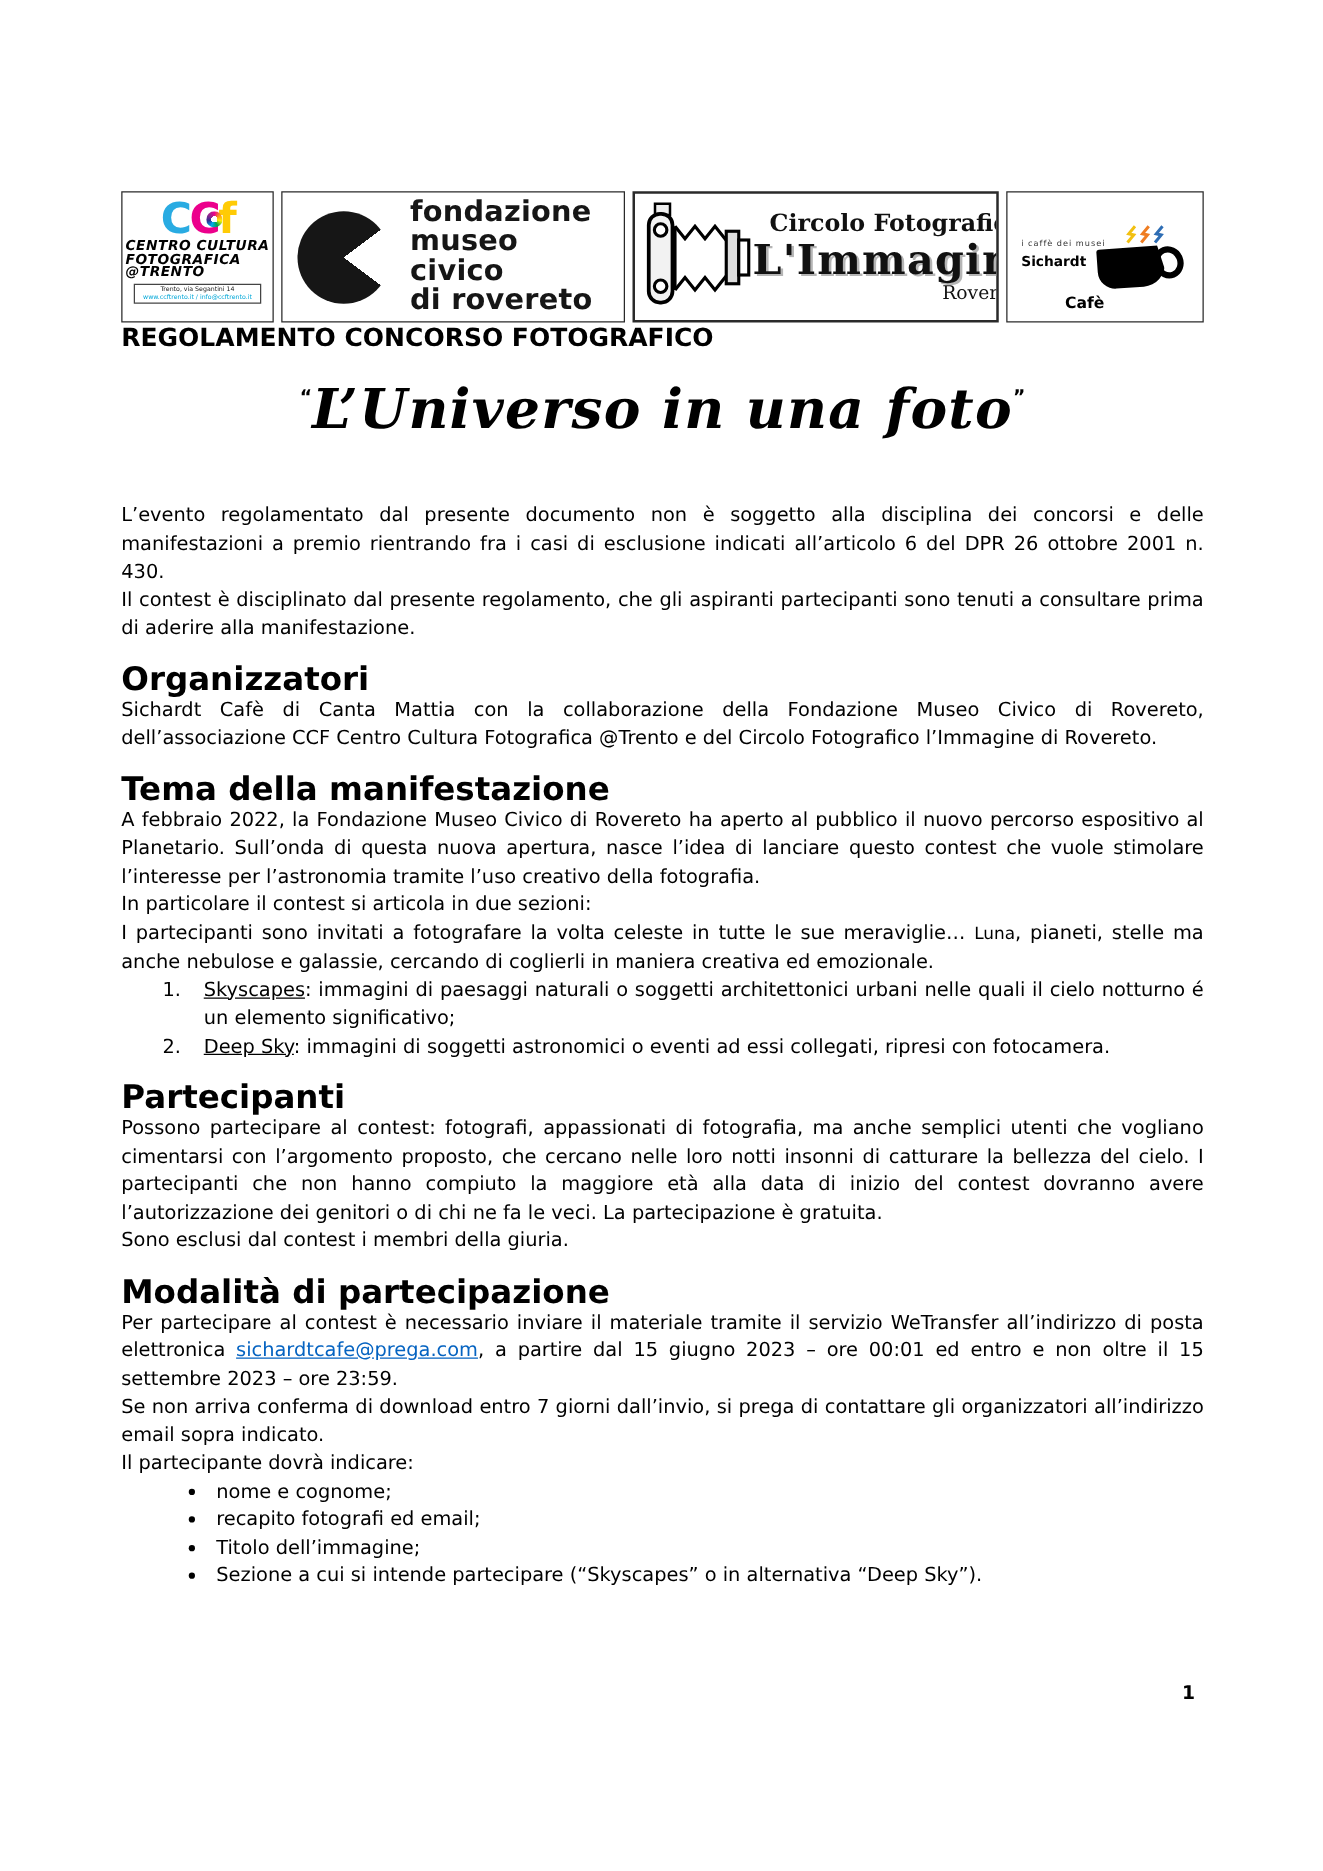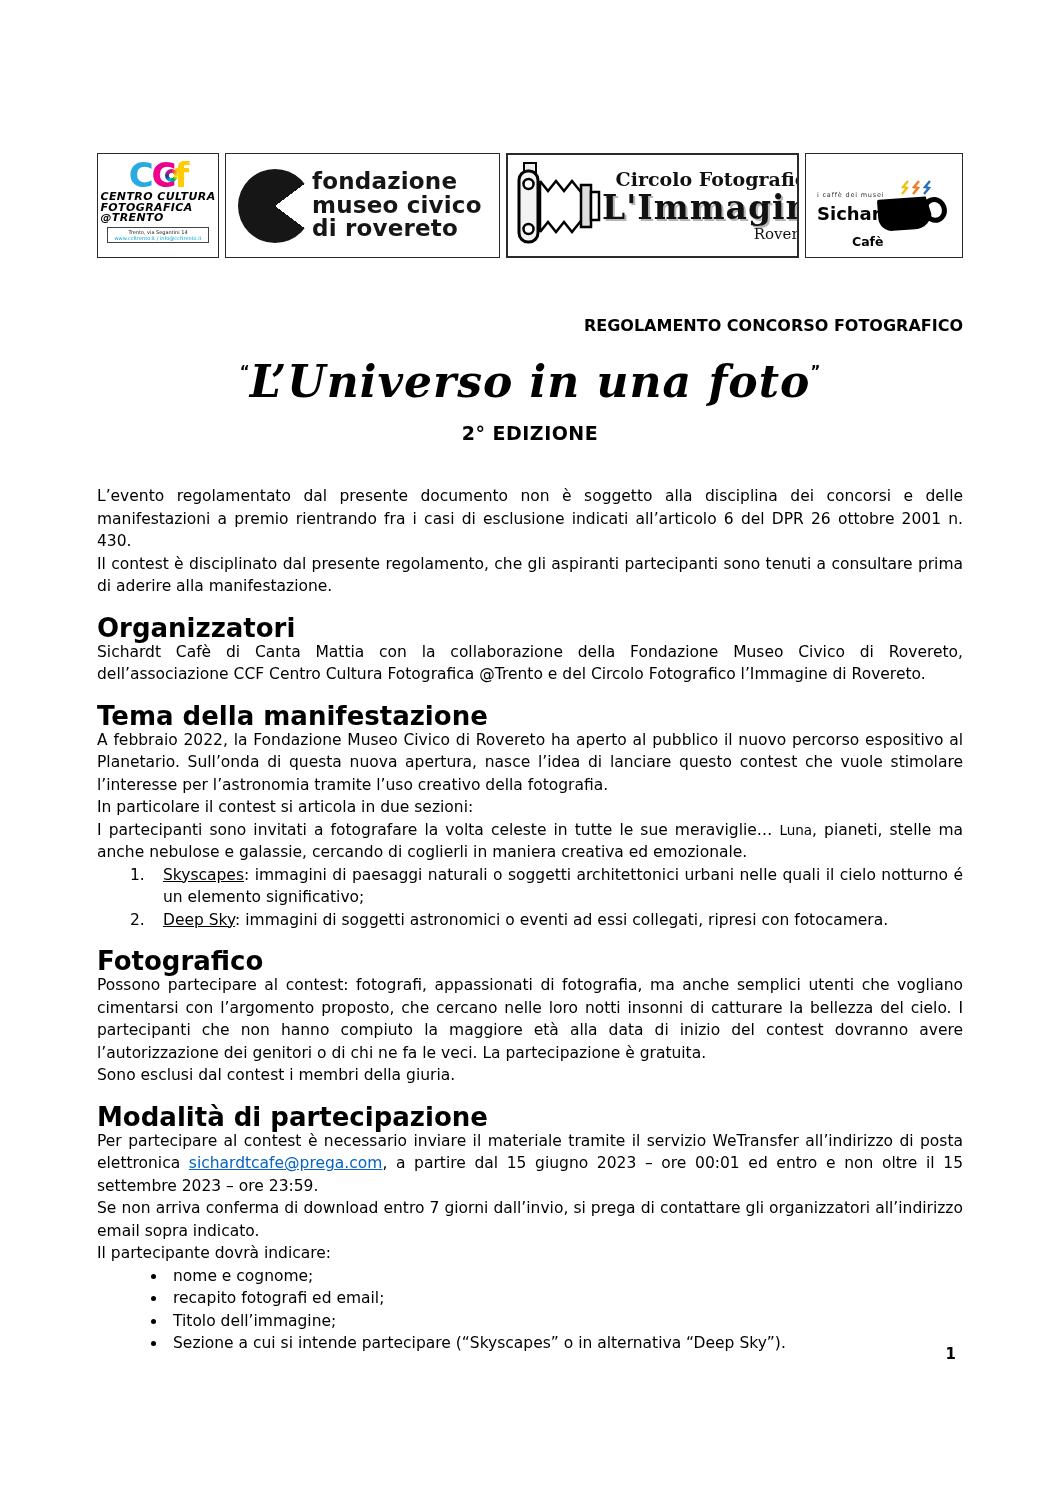--- a/index.html
+++ b/index.html
@@ -24,48 +24,48 @@
   .ccf-f  { color:#ffcb05; }
   .ccf-aperture { position:absolute; left:13px; top:10px; width:13px; height:13px; border-radius:50%;
     background: radial-gradient(circle, #fff 0 2.5px, transparent 2.5px),
       conic-gradient(#ec008c,#f7941d,#fff200,#00a651,#00aeef,#2e3192,#92278f,#ec008c); }
   .ccf-caption { font-size:11px; font-weight:600; line-height:10.5px; letter-spacing:0.4px; margin-top:1px;font-style:italic; }
   .ccf-tinybox { border:1px solid #444; margin-top:3px; padding:1px 3px; text-align:center; width:102px; }
   .ccf-tiny1 { font-size:5px; line-height:6px; color:#222; }
   .ccf-tiny2 { font-size:5px; line-height:6px; color:#00a7d8; }
 
   
-  .lg-fmc { width:275px; display:flex; align-items:center; padding:0 12px; }
+  .lg-fmc { width:275px; display:flex; align-items:center; gap:16px; padding:0 12px; }
   .fmc-c { width:74px; height:74px; flex:none; border-radius:50%;
     background: conic-gradient(from 0deg, #161616 0 53deg, transparent 53deg 127deg, #161616 127deg 360deg); }
   .fmc-text { font-size:23px; font-weight:700; line-height:23.5px; letter-spacing:0.2px; color:#161616; }
 
   
   .lg-cfi { width:293px; border-width:2px; display:flex; align-items:center; padding:6px 8px 6px 6px; }
   .cfi-cam { flex:none; }
   .cfi-text { flex:1; text-align:center; font-family:"DejaVu Serif", serif; color:#111; }
   .cfi-line1 { font-weight:bold; font-size:19px; line-height:22px; }
   .cfi-line2 { font-weight:bold; font-size:33px; line-height:36px; letter-spacing:1px; text-shadow:2px 2px 0 #b5b5b5; }
   .cfi-line3 { font-size:15px; line-height:17px; text-align:right; padding-right:10px; }
 
   
   .lg-sc { width:158px; }
   .sc-tagline { position:absolute; left:11px; top:37px; font-size:6.5px; letter-spacing:0.8px; color:#333; }
   .sc-steam { position:absolute; left:95px; top:27px; display:flex; gap:3px; }
-  .sc-name1 { position:absolute; left:11px; top:49px; font-size:18px; font-weight:bold; color:#000; }
+  .sc-name1 { position:absolute; left:11px; top:49px; font-size:11px; font-weight:bold; color:#000; }
   .sc-name2 { position:absolute; left:46px; top:80px; font-size:12.5px; font-weight:bold; color:#000; }
   .sc-cup { position:absolute; left:72px; top:44px; width:54px; height:32px; background:#000;
     border-radius:2px 2px 18px 14px; transform:rotate(-4deg); }
   .sc-cup::after { content:""; position:absolute; right:-15px; top:1px; width:14px; height:16px;
     border:5px solid #000; border-radius:50%; transform:rotate(-18deg); }
   .sc-cup::before { content:""; position:absolute; right:-6px; top:-3px; width:7px; height:38px;
     background:#fff; transform:rotate(-14deg); }
 
   
-  .kicker { text-align:right; font-weight:bold; font-size:16px; line-height:25px; margin-top:55px; }
+  .kicker { text-align:left; font-weight:bold; font-size:20px; line-height:25px; }
   .script-title { text-align:center; margin-top:9px; line-height:50px; white-space:nowrap; }
   .script-main { font-family:"DejaVu Serif", serif; font-style:italic; font-weight:bold; font-size:44px; letter-spacing:1px; }
   .q { font-size:15px; font-weight:bold; vertical-align:20px; }
   .edition { text-align:center; font-weight:bold; font-size:19px; line-height:25px; margin-top:4px; letter-spacing:0.5px; }
 
   
   .bodytxt { font-size:15.5px; line-height:22.5px; text-align:justify; }
   .intro { margin-top:39px; }
   h2.sect { font-size:26px; line-height:26px; font-weight:bold; margin-top:17px; text-align:left; }
   .luna { font-size:13.5px; }
@@ -143,21 +143,20 @@
           <path d="M25 14 L30 8 L26 7 L31 1" fill="none" stroke="#2e6db4" stroke-width="2.4"></path>
         </svg>
         <div class="sc-cup"></div>
         <div class="sc-name1">Sichardt</div>
         <div class="sc-name2">Cafè</div>
       </div>
     </div>
 
     <div class="kicker">REGOLAMENTO CONCORSO FOTOGRAFICO</div>
     <div class="script-title"><span class="q">“</span><span class="script-main">L’Universo in una foto</span><span class="q">”</span></div>
-    <div class="edition">2° EDIZIONE</div>
 
     <div class="bodytxt intro">
       <p>L’evento regolamentato dal presente documento non è soggetto alla disciplina dei concorsi e delle manifestazioni a premio rientrando fra i casi di esclusione indicati all’articolo 6 del DPR 26 ottobre 2001 n. 430.</p>
       <p>Il contest è disciplinato dal presente regolamento, che gli aspiranti partecipanti sono tenuti a consultare prima di aderire alla manifestazione.</p>
     </div>
 
     <h2 class="sect">Organizzatori</h2>
     <div class="bodytxt">
       <p>Sichardt Cafè di Canta Mattia con la collaborazione della Fondazione Museo Civico di Rovereto, dell’associazione CCF Centro Cultura Fotografica @Trento e del Circolo Fotografico l’Immagine di Rovereto.</p>
     </div>
@@ -172,21 +171,21 @@
           <span class="li-num">1.</span>
           <span class="li-body"><span class="uterm">Skyscapes</span><span>: immagini di paesaggi naturali o soggetti architettonici urbani nelle quali il cielo notturno é un elemento significativo;</span></span>
         </li>
         <li>
           <span class="li-num">2.</span>
           <span class="li-body"><span class="uterm">Deep Sky</span><span>: immagini di soggetti astronomici o eventi ad essi collegati, ripresi con fotocamera.</span></span>
         </li>
       </ol>
     </div>
 
-    <h2 class="sect">Fotografico</h2>
+    <h2 class="sect">Partecipanti</h2>
     <div class="bodytxt">
       <p>Possono partecipare al contest: fotografi, appassionati di fotografia, ma anche semplici utenti che vogliano cimentarsi con l’argomento proposto, che cercano nelle loro notti insonni di catturare la bellezza del cielo. I partecipanti che non hanno compiuto la maggiore età alla data di inizio del contest dovranno avere l’autorizzazione dei genitori o di chi ne fa le veci. La partecipazione è gratuita.</p>
       <p>Sono esclusi dal contest i membri della giuria.</p>
     </div>
 
     <h2 class="sect">Modalità di partecipazione</h2>
     <div class="bodytxt">
       <p><span>Per partecipare al contest è necessario inviare il materiale tramite il servizio WeTransfer all’indirizzo di posta elettronica </span><a href="#" class="maillink">sichardtcafe@prega.com</a><span>, a partire dal 15 giugno 2023 – ore 00:01 ed entro e non oltre il 15 settembre 2023 – ore 23:59.</span></p>
       <p>Se non arriva conferma di download entro 7 giorni dall’invio, si prega di contattare gli organizzatori all’indirizzo email sopra indicato.</p>
       <p>Il partecipante dovrà indicare:</p>

